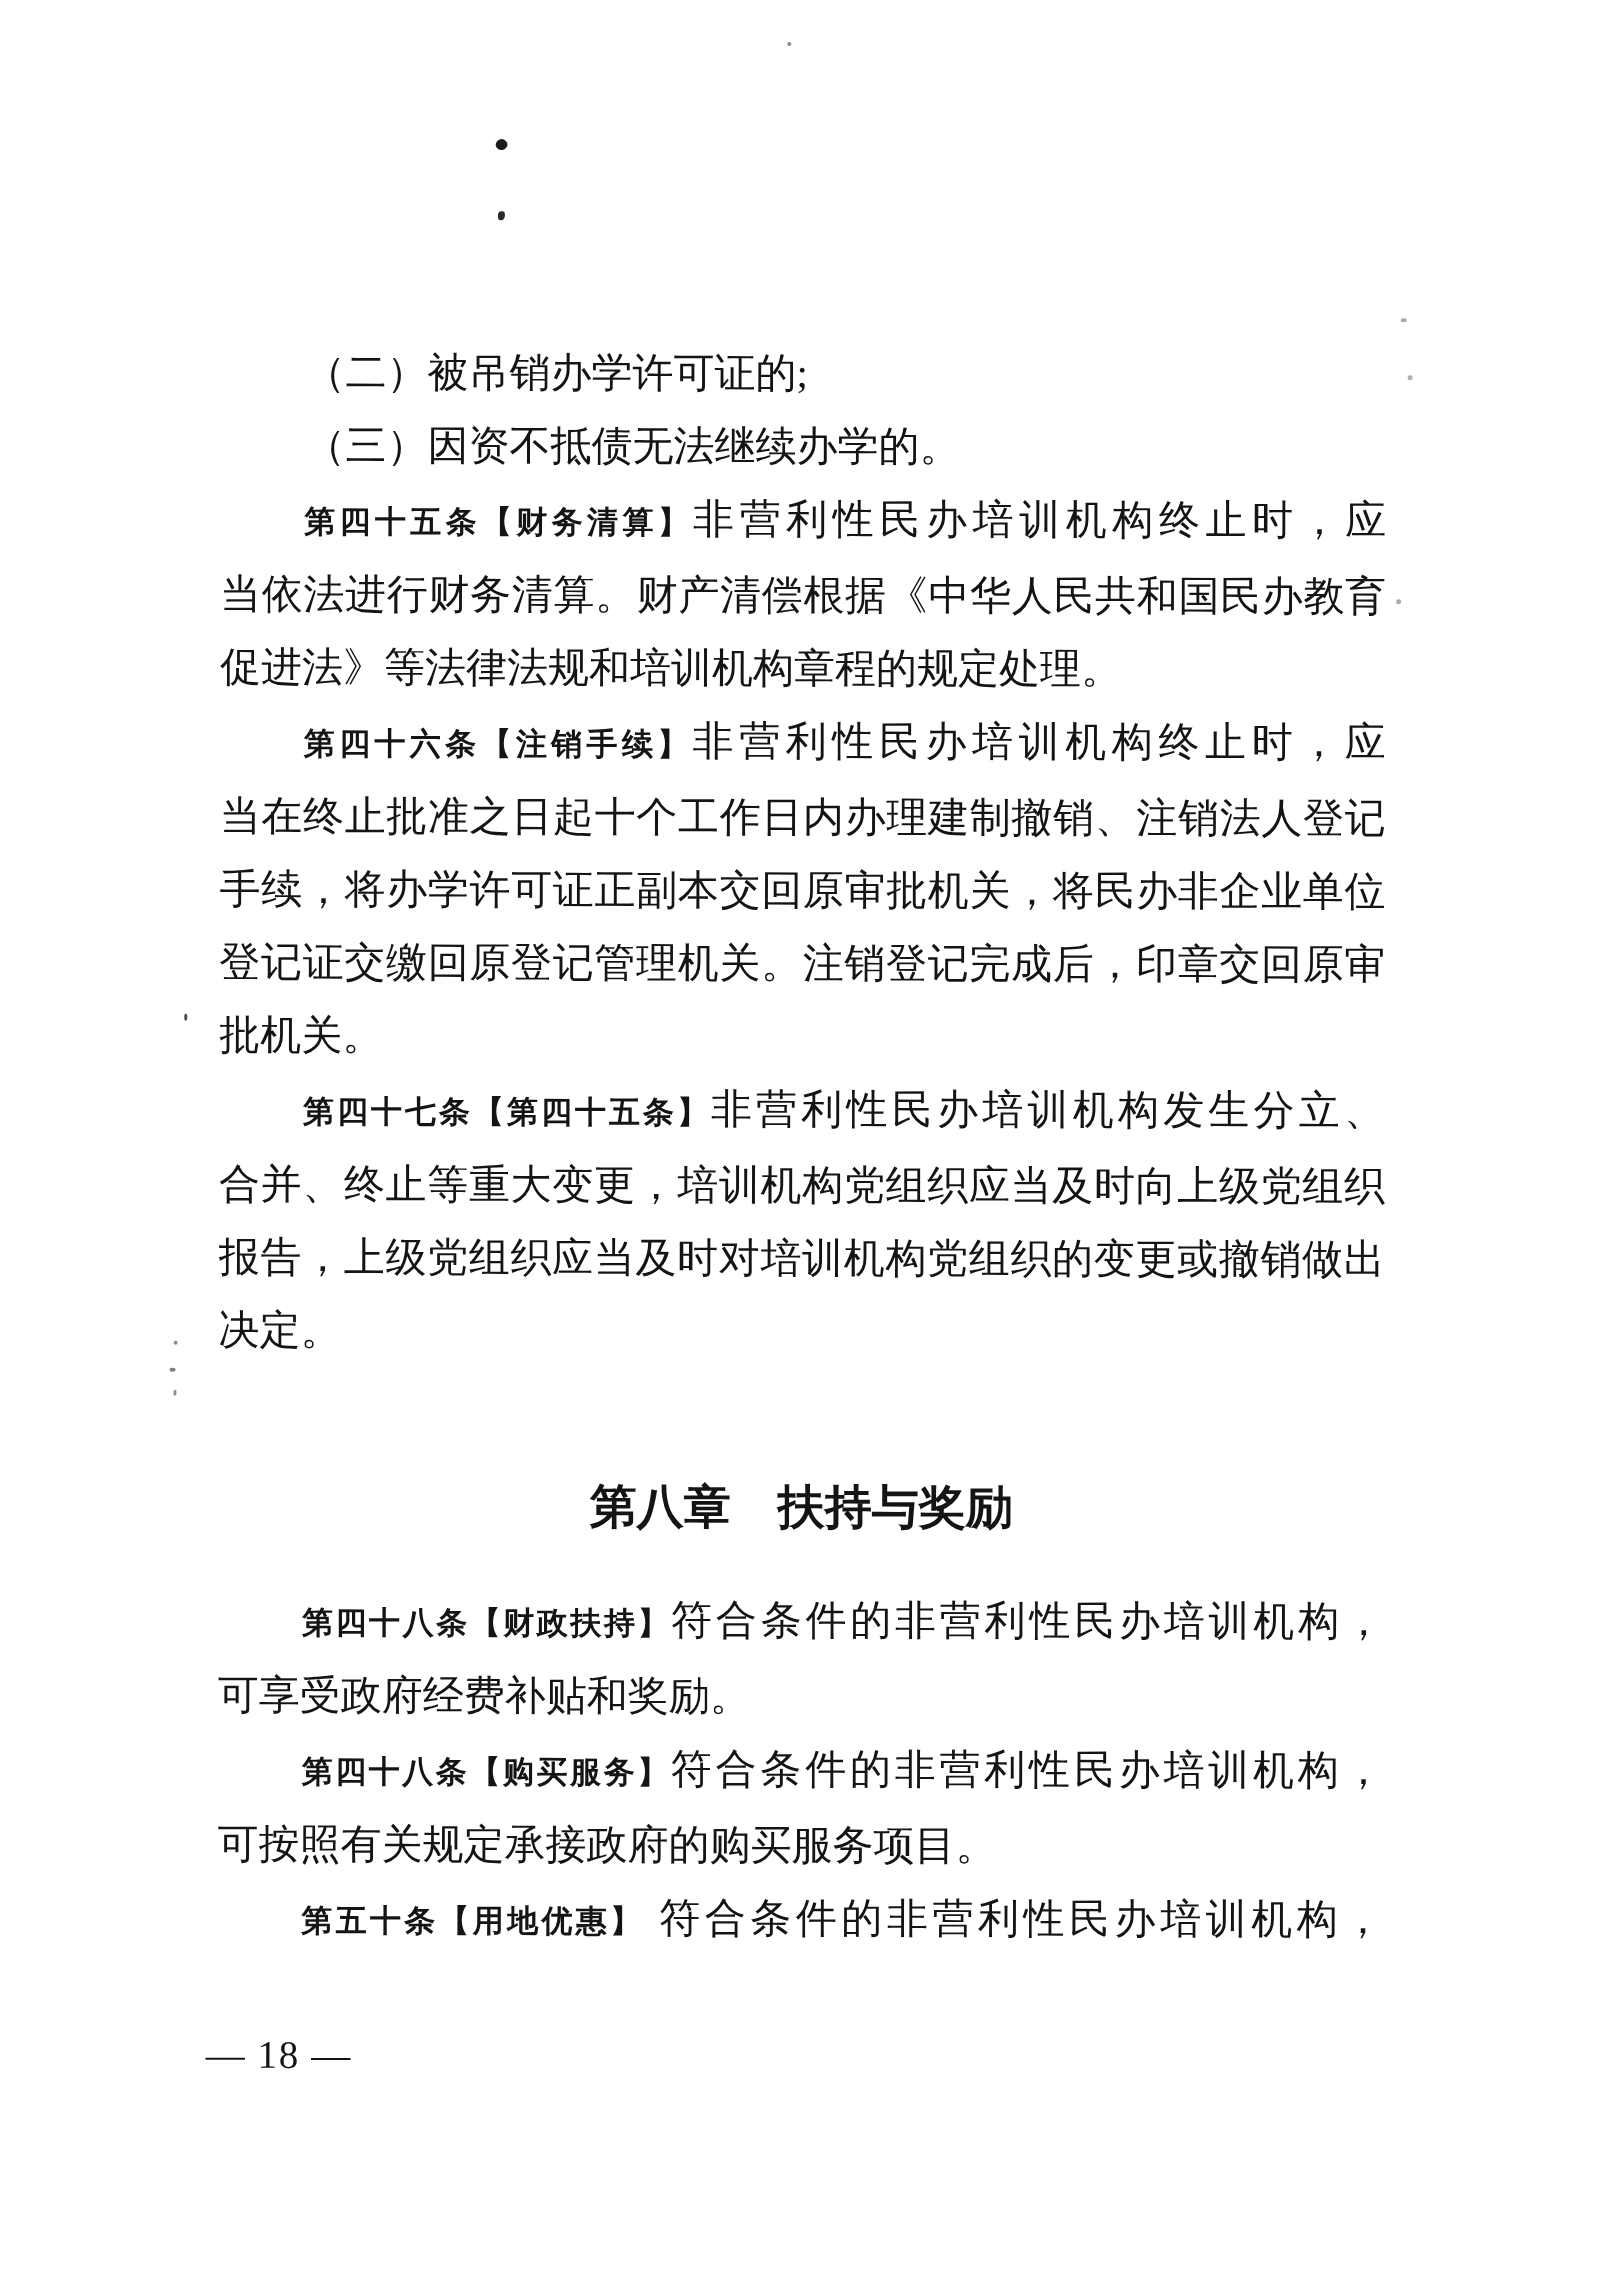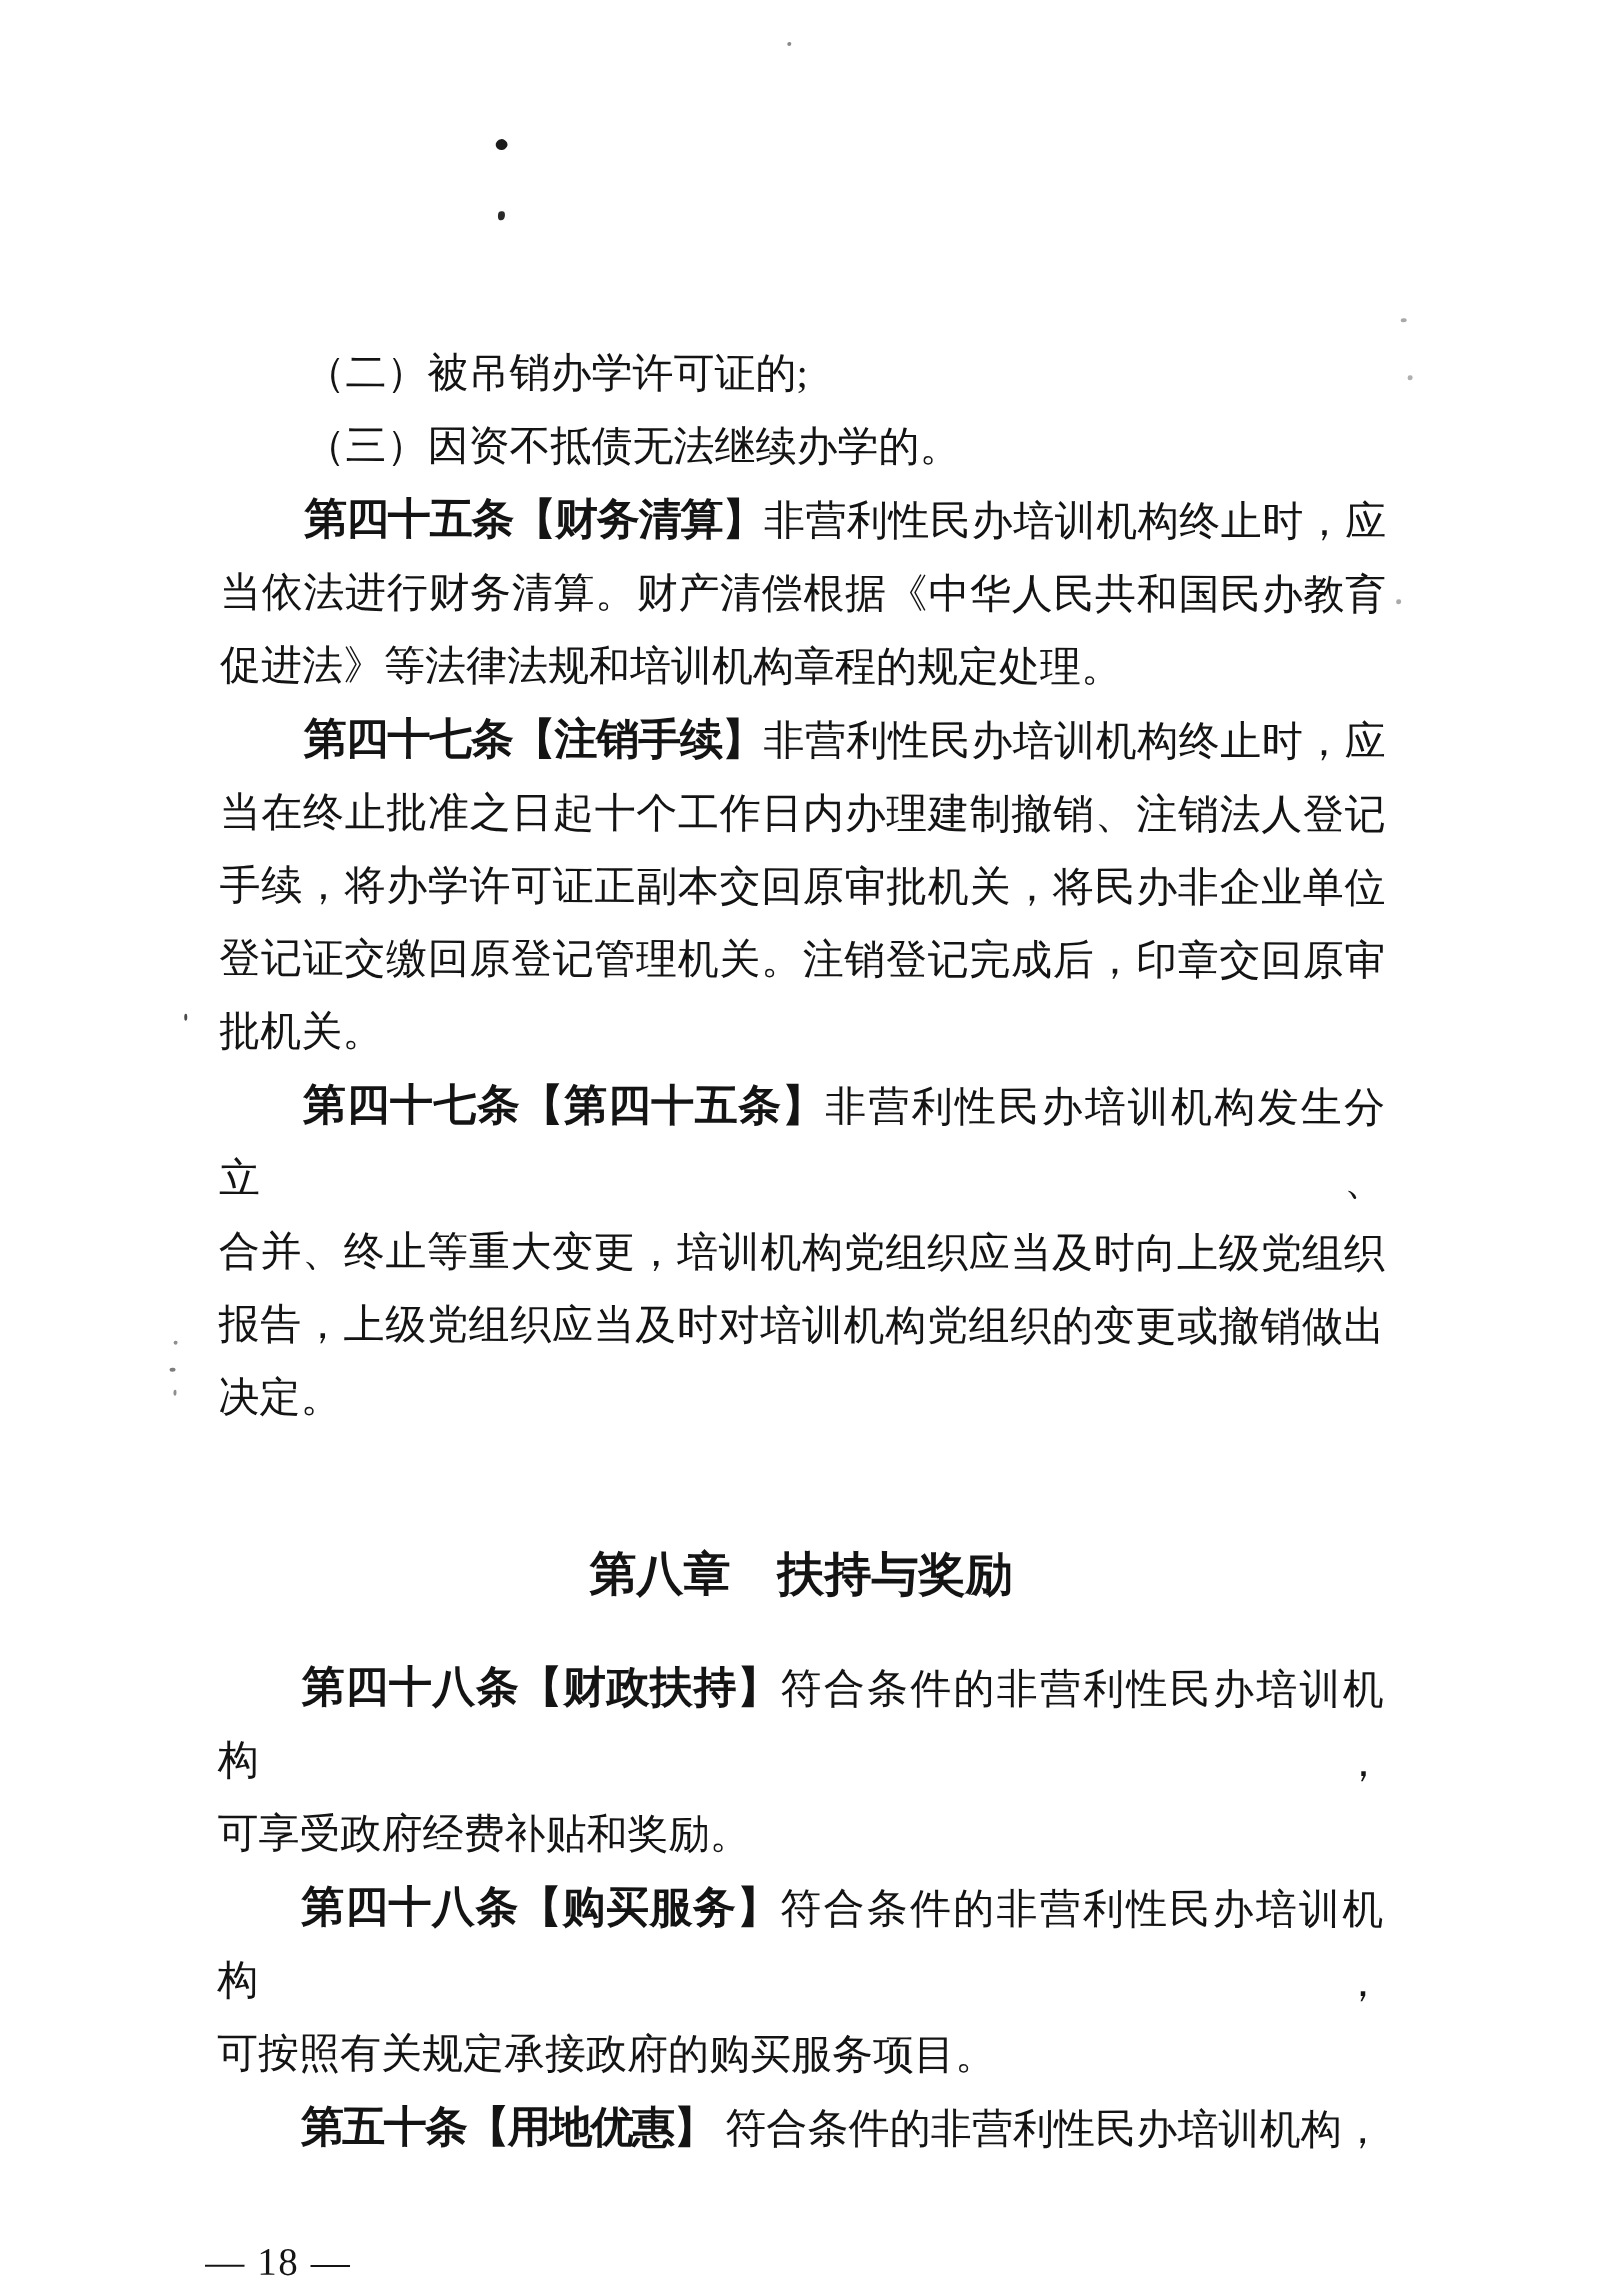--- a/index.html
+++ b/index.html
@@ -35,21 +35,21 @@
     text-align: justify;
     text-justify: inter-character;
     text-align-last: left;
     white-space: pre-wrap;
   }
   .line.indent { text-indent: 84px; }
   .line.stretch { text-align-last: justify; }
   .b {
     font-weight: 700;
     font-family: "Liberation Sans", sans-serif;
-    font-size: 43px;
+    font-size: 31px;
     letter-spacing: -0.04em;
   }
   .chapter-heading {
     margin-top: 102px;
     line-height: 73px;
     font-size: 47px;
     font-weight: 700;
     font-family: "Liberation Sans", sans-serif;
     text-align: center;
     text-align-last: center;
@@ -77,21 +77,21 @@
   <div class="sheet">
 
     <div class="content">
 
       <div>
           <div class="line indent">（二）被吊销办学许可证的;</div>
           <div class="line indent">（三）因资不抵债无法继续办学的。</div>
           <div class="line indent stretch"><span class="b">第四十五条【财务清算】</span>非营利性民办培训机构终止时，应</div>
           <div class="line stretch">当依法进行财务清算。财产清偿根据《中华人民共和国民办教育</div>
           <div class="line">促进法》等法律法规和培训机构章程的规定处理。</div>
-          <div class="line indent stretch"><span class="b">第四十七条【注销手续】</span>非营利性民办培训机构终止时，应</div>
+          <div class="line indent stretch"><span class="b">第四十六条【注销手续】</span>非营利性民办培训机构终止时，应</div>
           <div class="line stretch">当在终止批准之日起十个工作日内办理建制撤销、注销法人登记</div>
           <div class="line stretch">手续，将办学许可证正副本交回原审批机关，将民办非企业单位</div>
           <div class="line stretch">登记证交缴回原登记管理机关。注销登记完成后，印章交回原审</div>
           <div class="line">批机关。</div>
           <div class="line indent stretch"><span class="b">第四十七条【第四十五条】</span>非营利性民办培训机构发生分立、</div>
           <div class="line stretch">合并、终止等重大变更，培训机构党组织应当及时向上级党组织</div>
           <div class="line stretch">报告，上级党组织应当及时对培训机构党组织的变更或撤销做出</div>
           <div class="line">决定。</div>
         </div>
 

